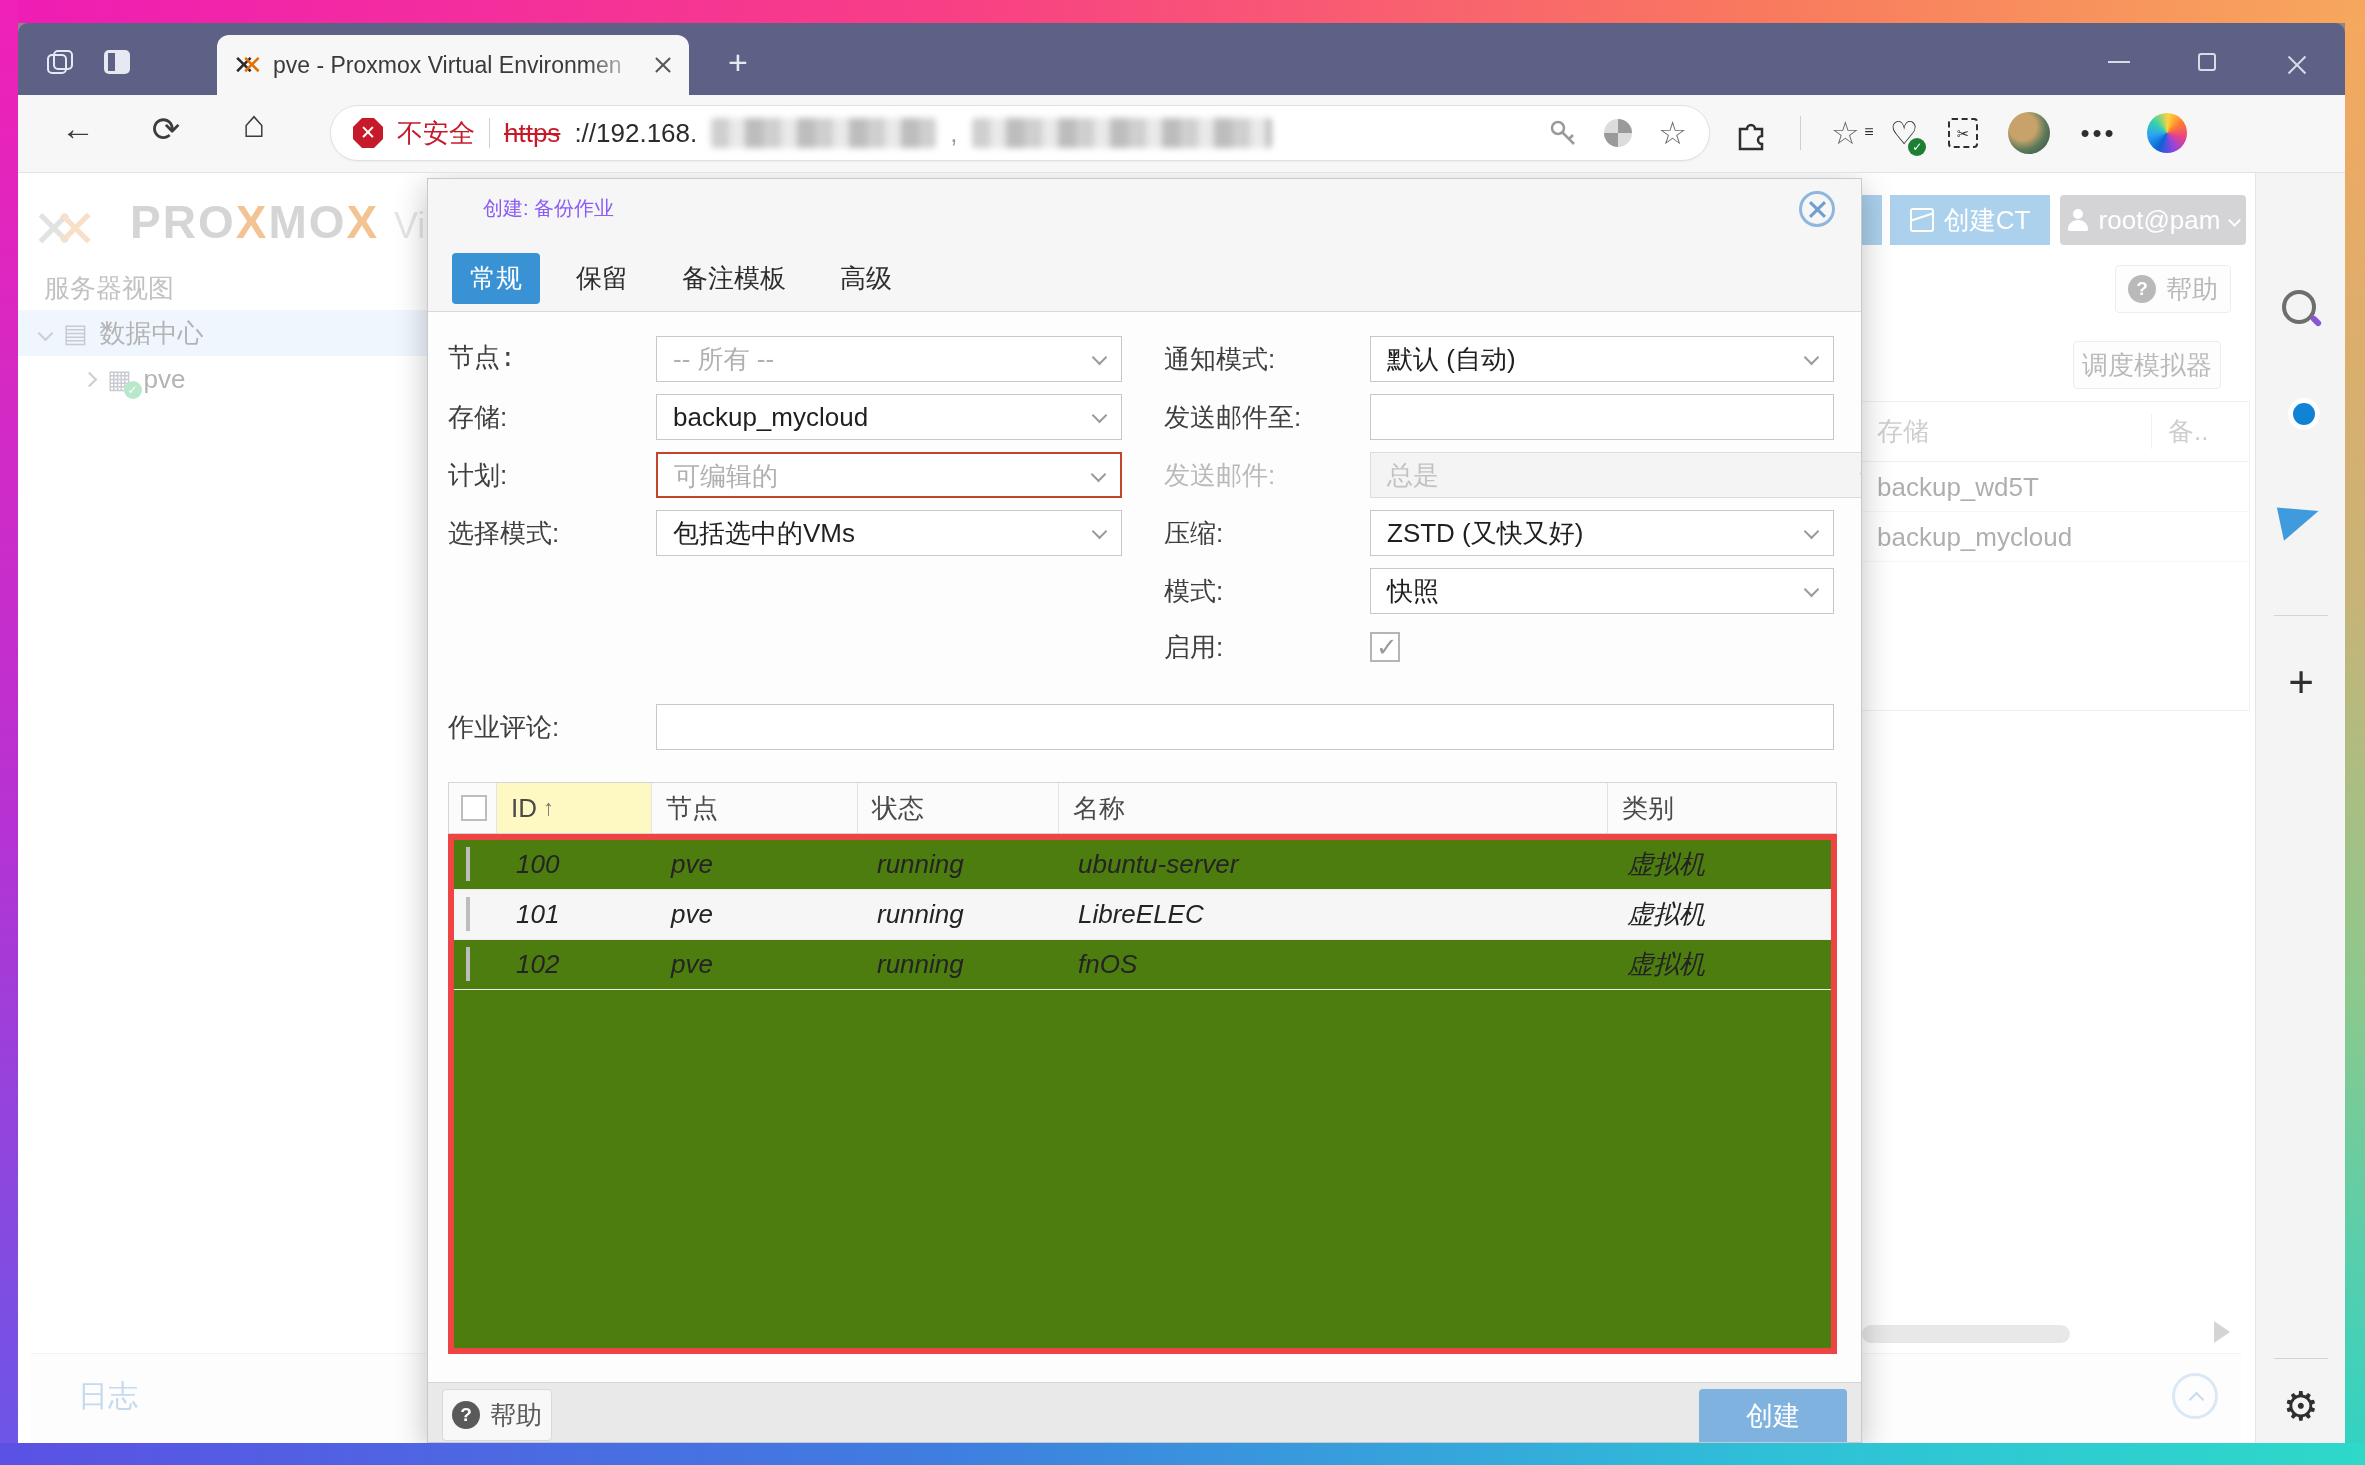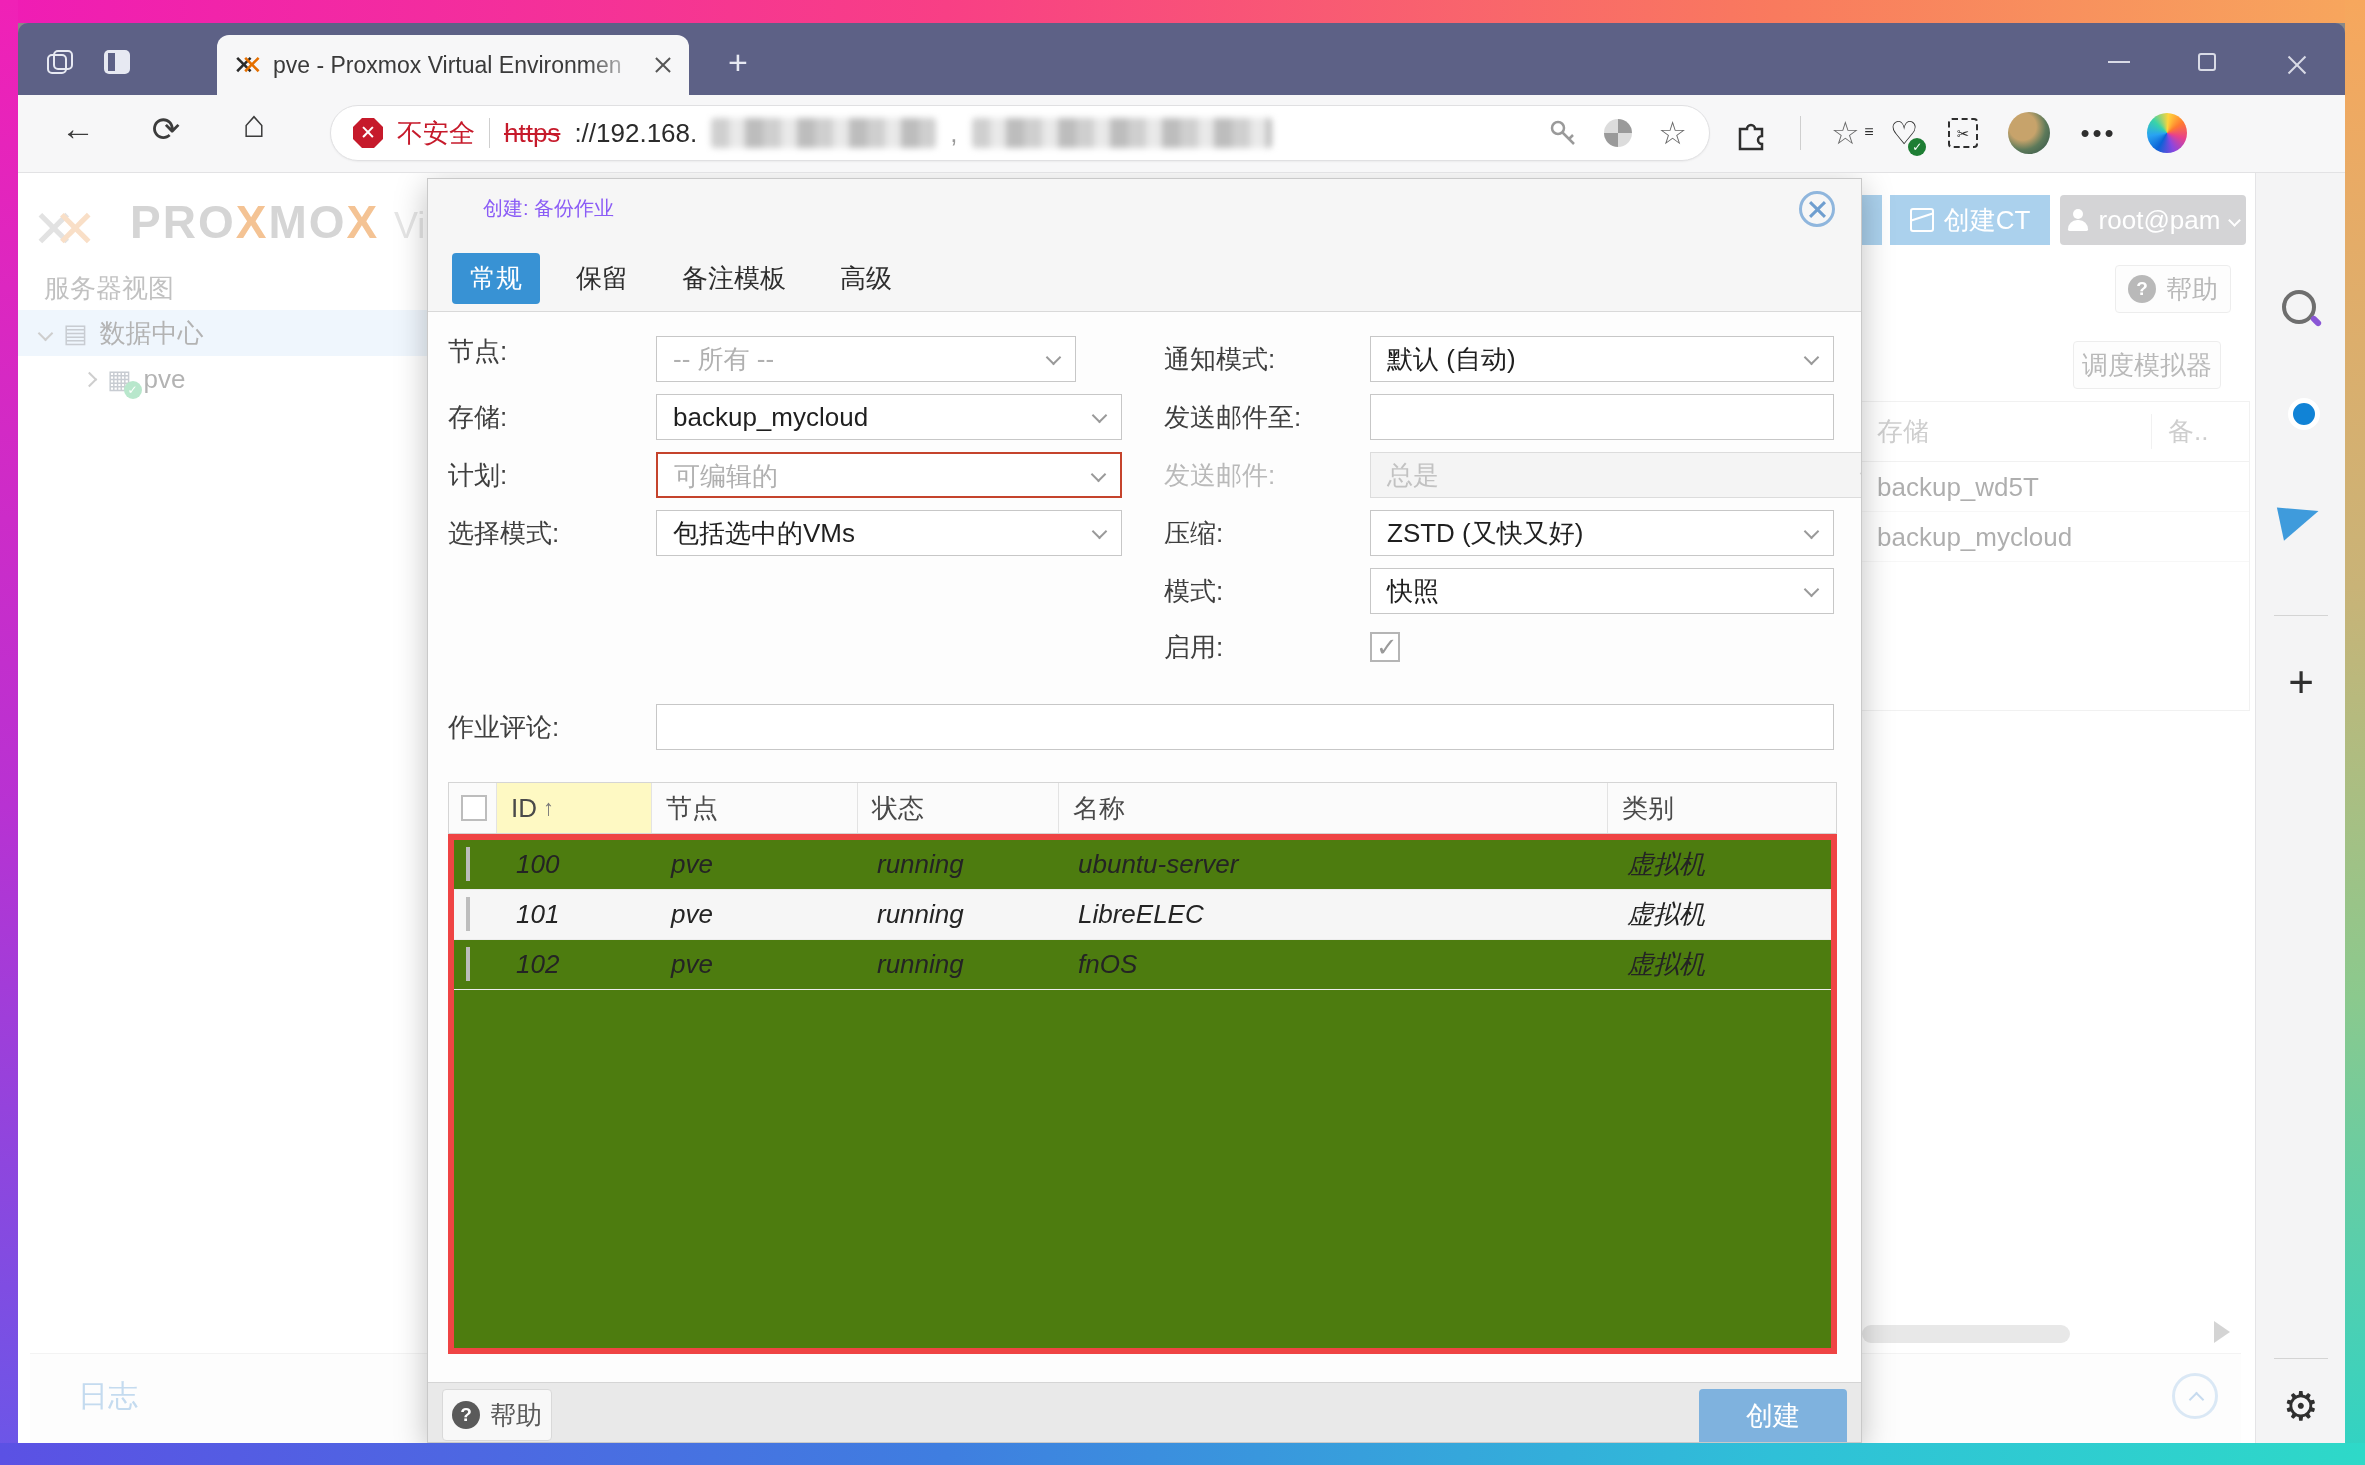--- a/index.html
+++ b/index.html
@@ -351,22 +351,22 @@
 
         <div class="m-tabs">
           <div class="m-tab active">常规</div>
           <div class="m-tab">保留</div>
           <div class="m-tab">备注模板</div>
           <div class="m-tab">高级</div>
         </div>
 
         <div class="m-body">
 
-          <div class="f-label" style="left:20px; top:16px;">节点:</div>
-          <div class="field muted" style="left:228px; top:24px; width:420px;">
+          <div class="f-label" style="left:20px; top:24px;font-family:Liberation Mono, monospace;">节点:</div>
+          <div class="field muted" style="left:228px; top:24px; width:466px;">
             <span>-- 所有 --</span><span class="chev"></span>
           </div>
           <div class="f-label" style="left:20px; top:82px;">存储:</div>
           <div class="field" style="left:228px; top:82px; width:466px;">
             <span>backup_mycloud</span><span class="chev"></span>
           </div>
           <div class="f-label" style="left:20px; top:140px;">计划:</div>
           <div class="field muted invalid" style="left:228px; top:140px; width:466px;">
             <span>可编辑的</span><span class="chev"></span>
           </div>

